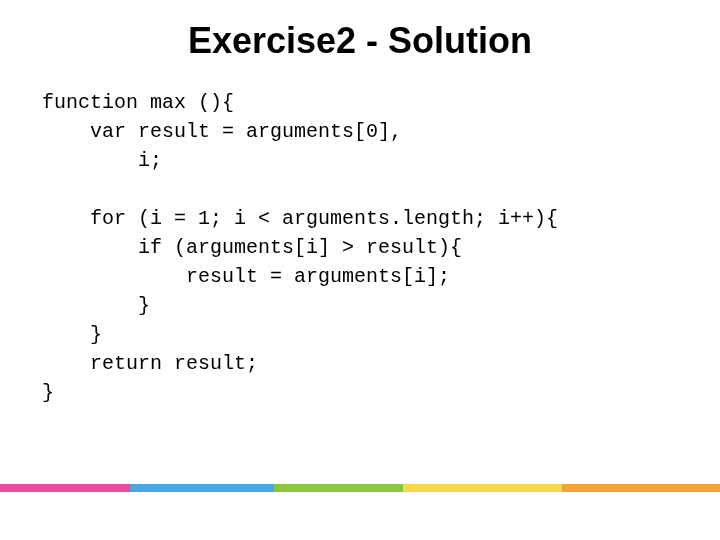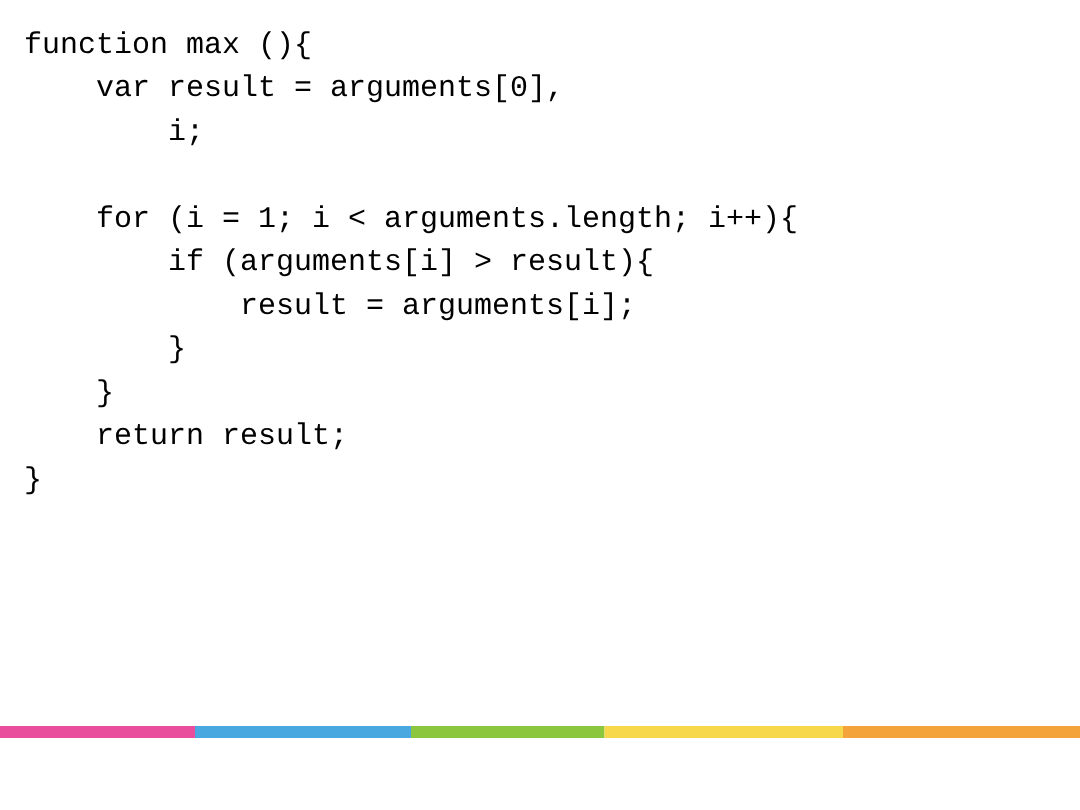--- a/index.html
+++ b/index.html
@@ -24,21 +24,21 @@
     text-align: center;
     padding-top: 20px;
     padding-bottom: 10px;
   }
   .code {
     font-family: "Courier New", Courier, monospace;
     font-size: 20px;
     line-height: 1.45;
     color: #000;
     white-space: pre;
-    padding-left: 16px;
+    padding-left: 42px;
     padding-top: 16px;
   }
   .stripe {
     position: absolute;
     left: 0;
     right: 0;
     bottom: 48px;
     height: 8px;
     display: flex;
   }
@@ -48,20 +48,21 @@
   .s-pink   { background: #e94e9c; width: 18%; }
   .s-blue   { background: #4aa8e0; width: 20%; }
   .s-green  { background: #8cc63f; width: 18%; }
   .s-yellow { background: #f7d84b; width: 22%; }
   .s-orange { background: #f3a33a; width: 22%; }
 </style>
 </head>
 <body>
 
 <div class="slide">
+  <div class="title">Exercise2 - Solution</div>
   <div class="code">function max (){
     var result = arguments[0],
         i;
 
     for (i = 1; i &lt; arguments.length; i++){
         if (arguments[i] &gt; result){
             result = arguments[i];
         }
     }
     return result;

